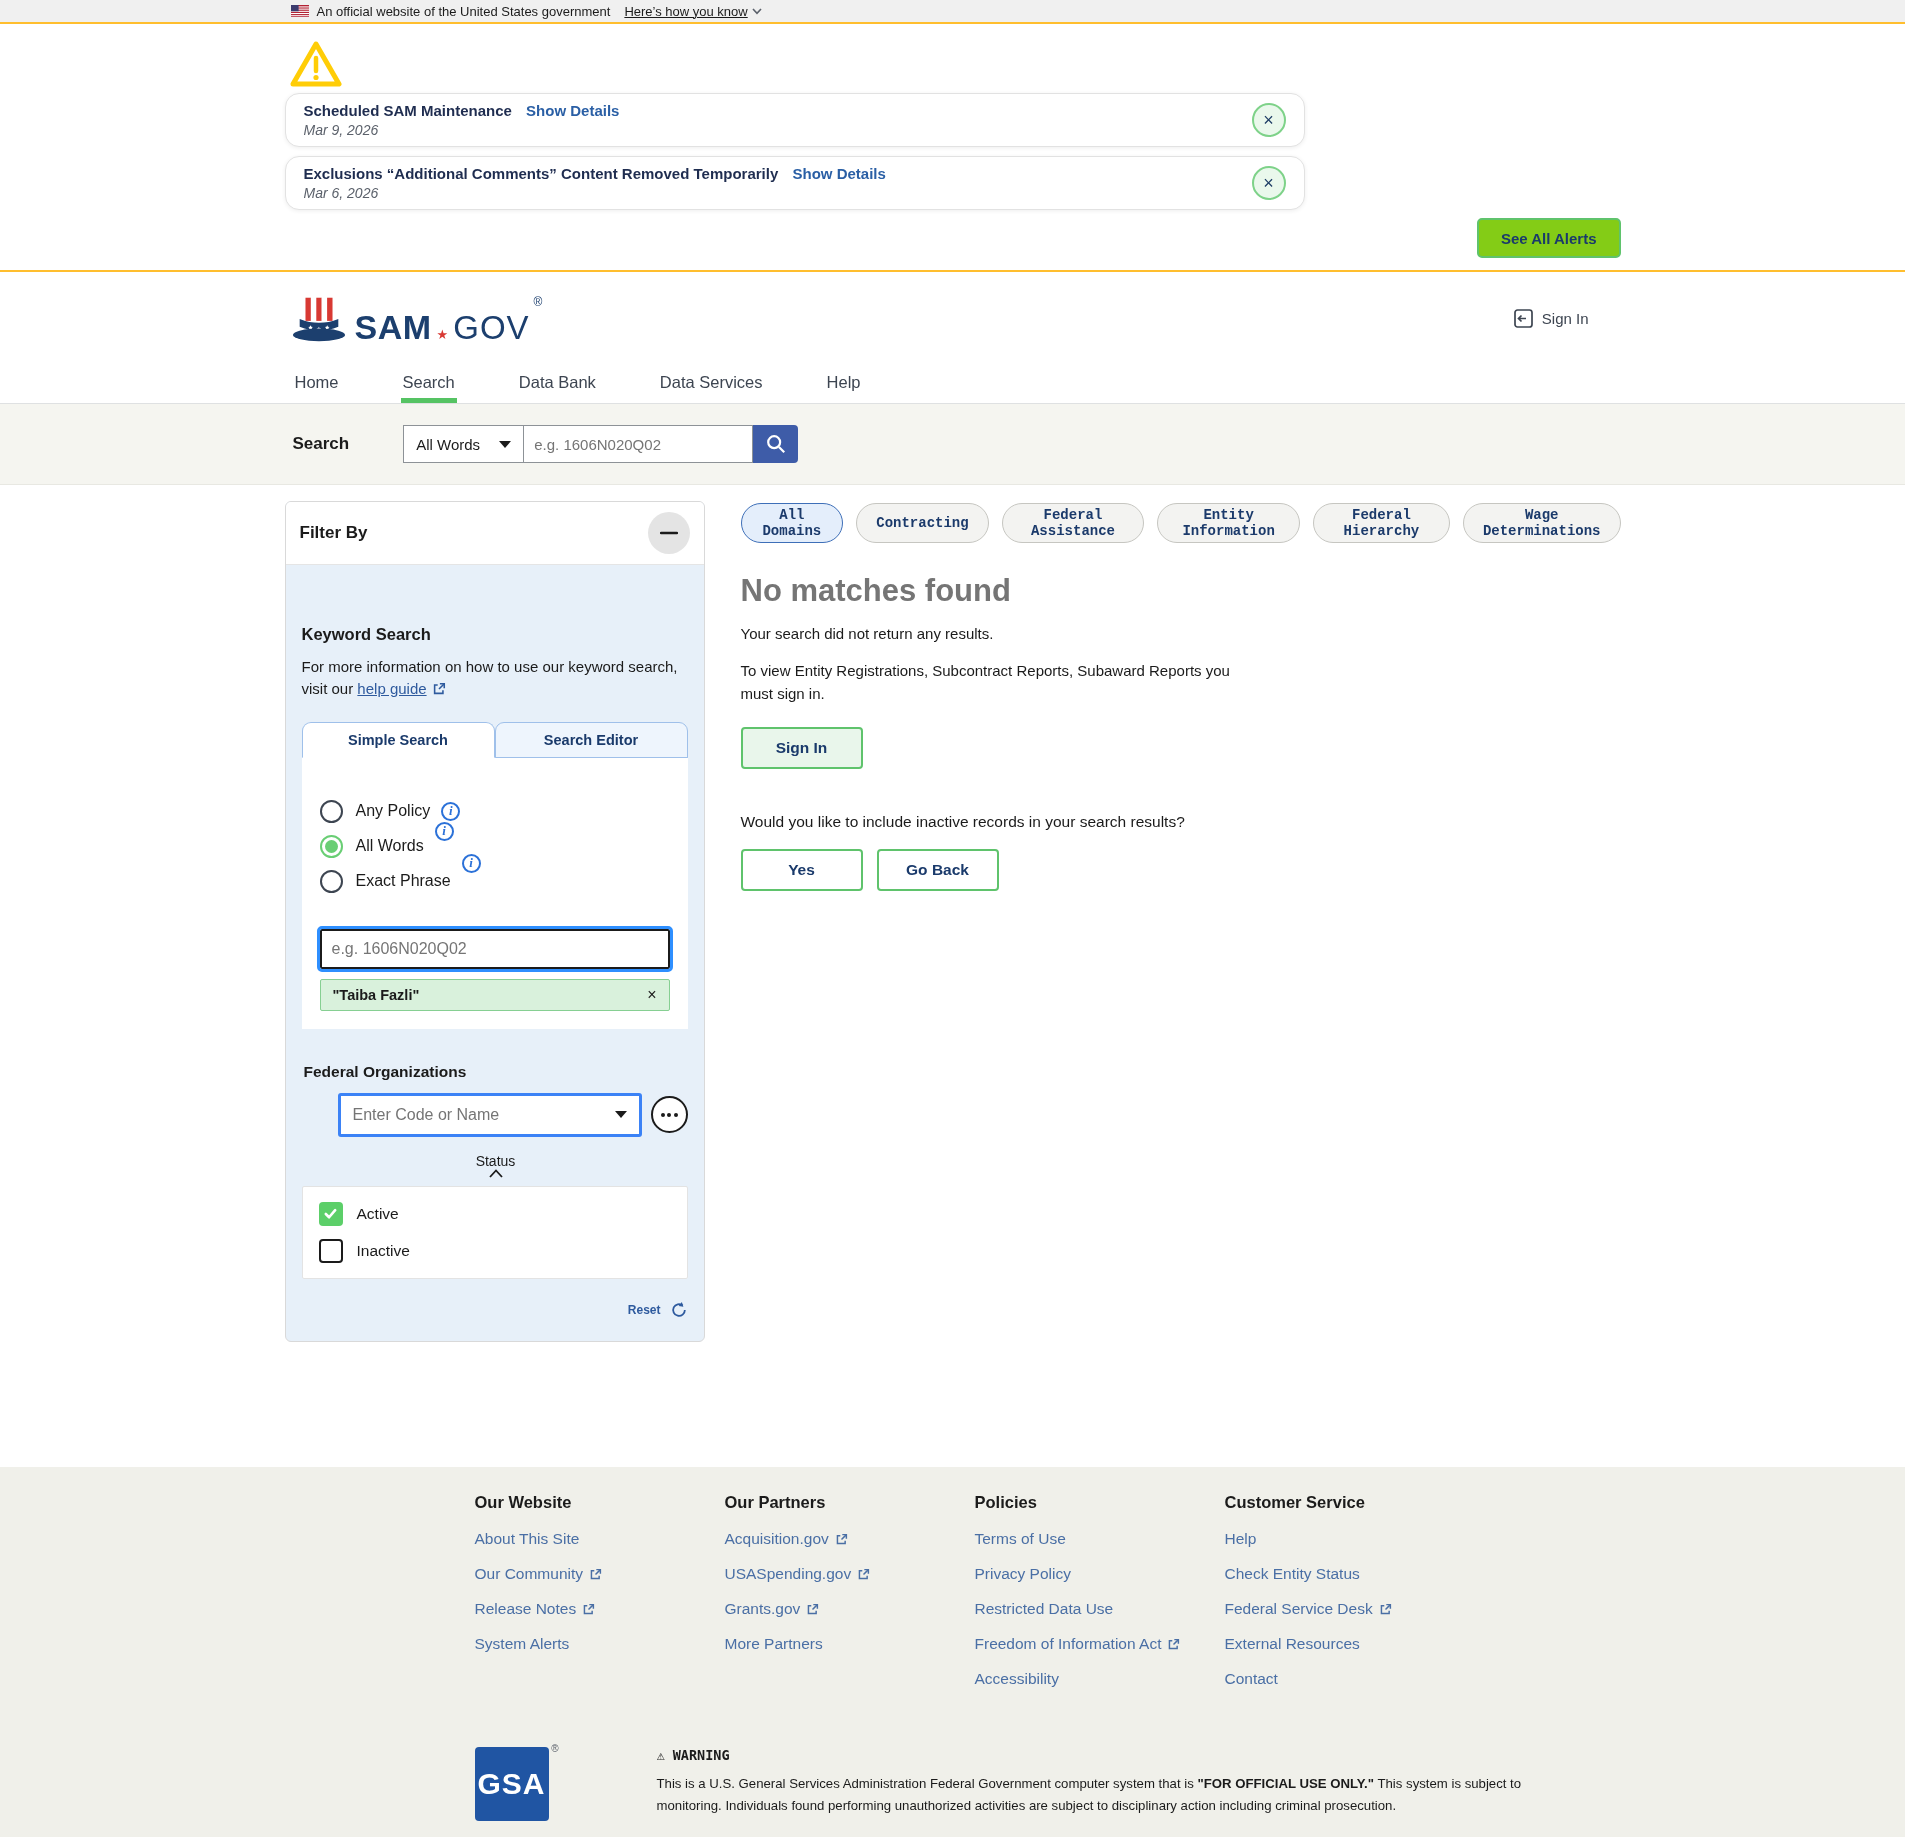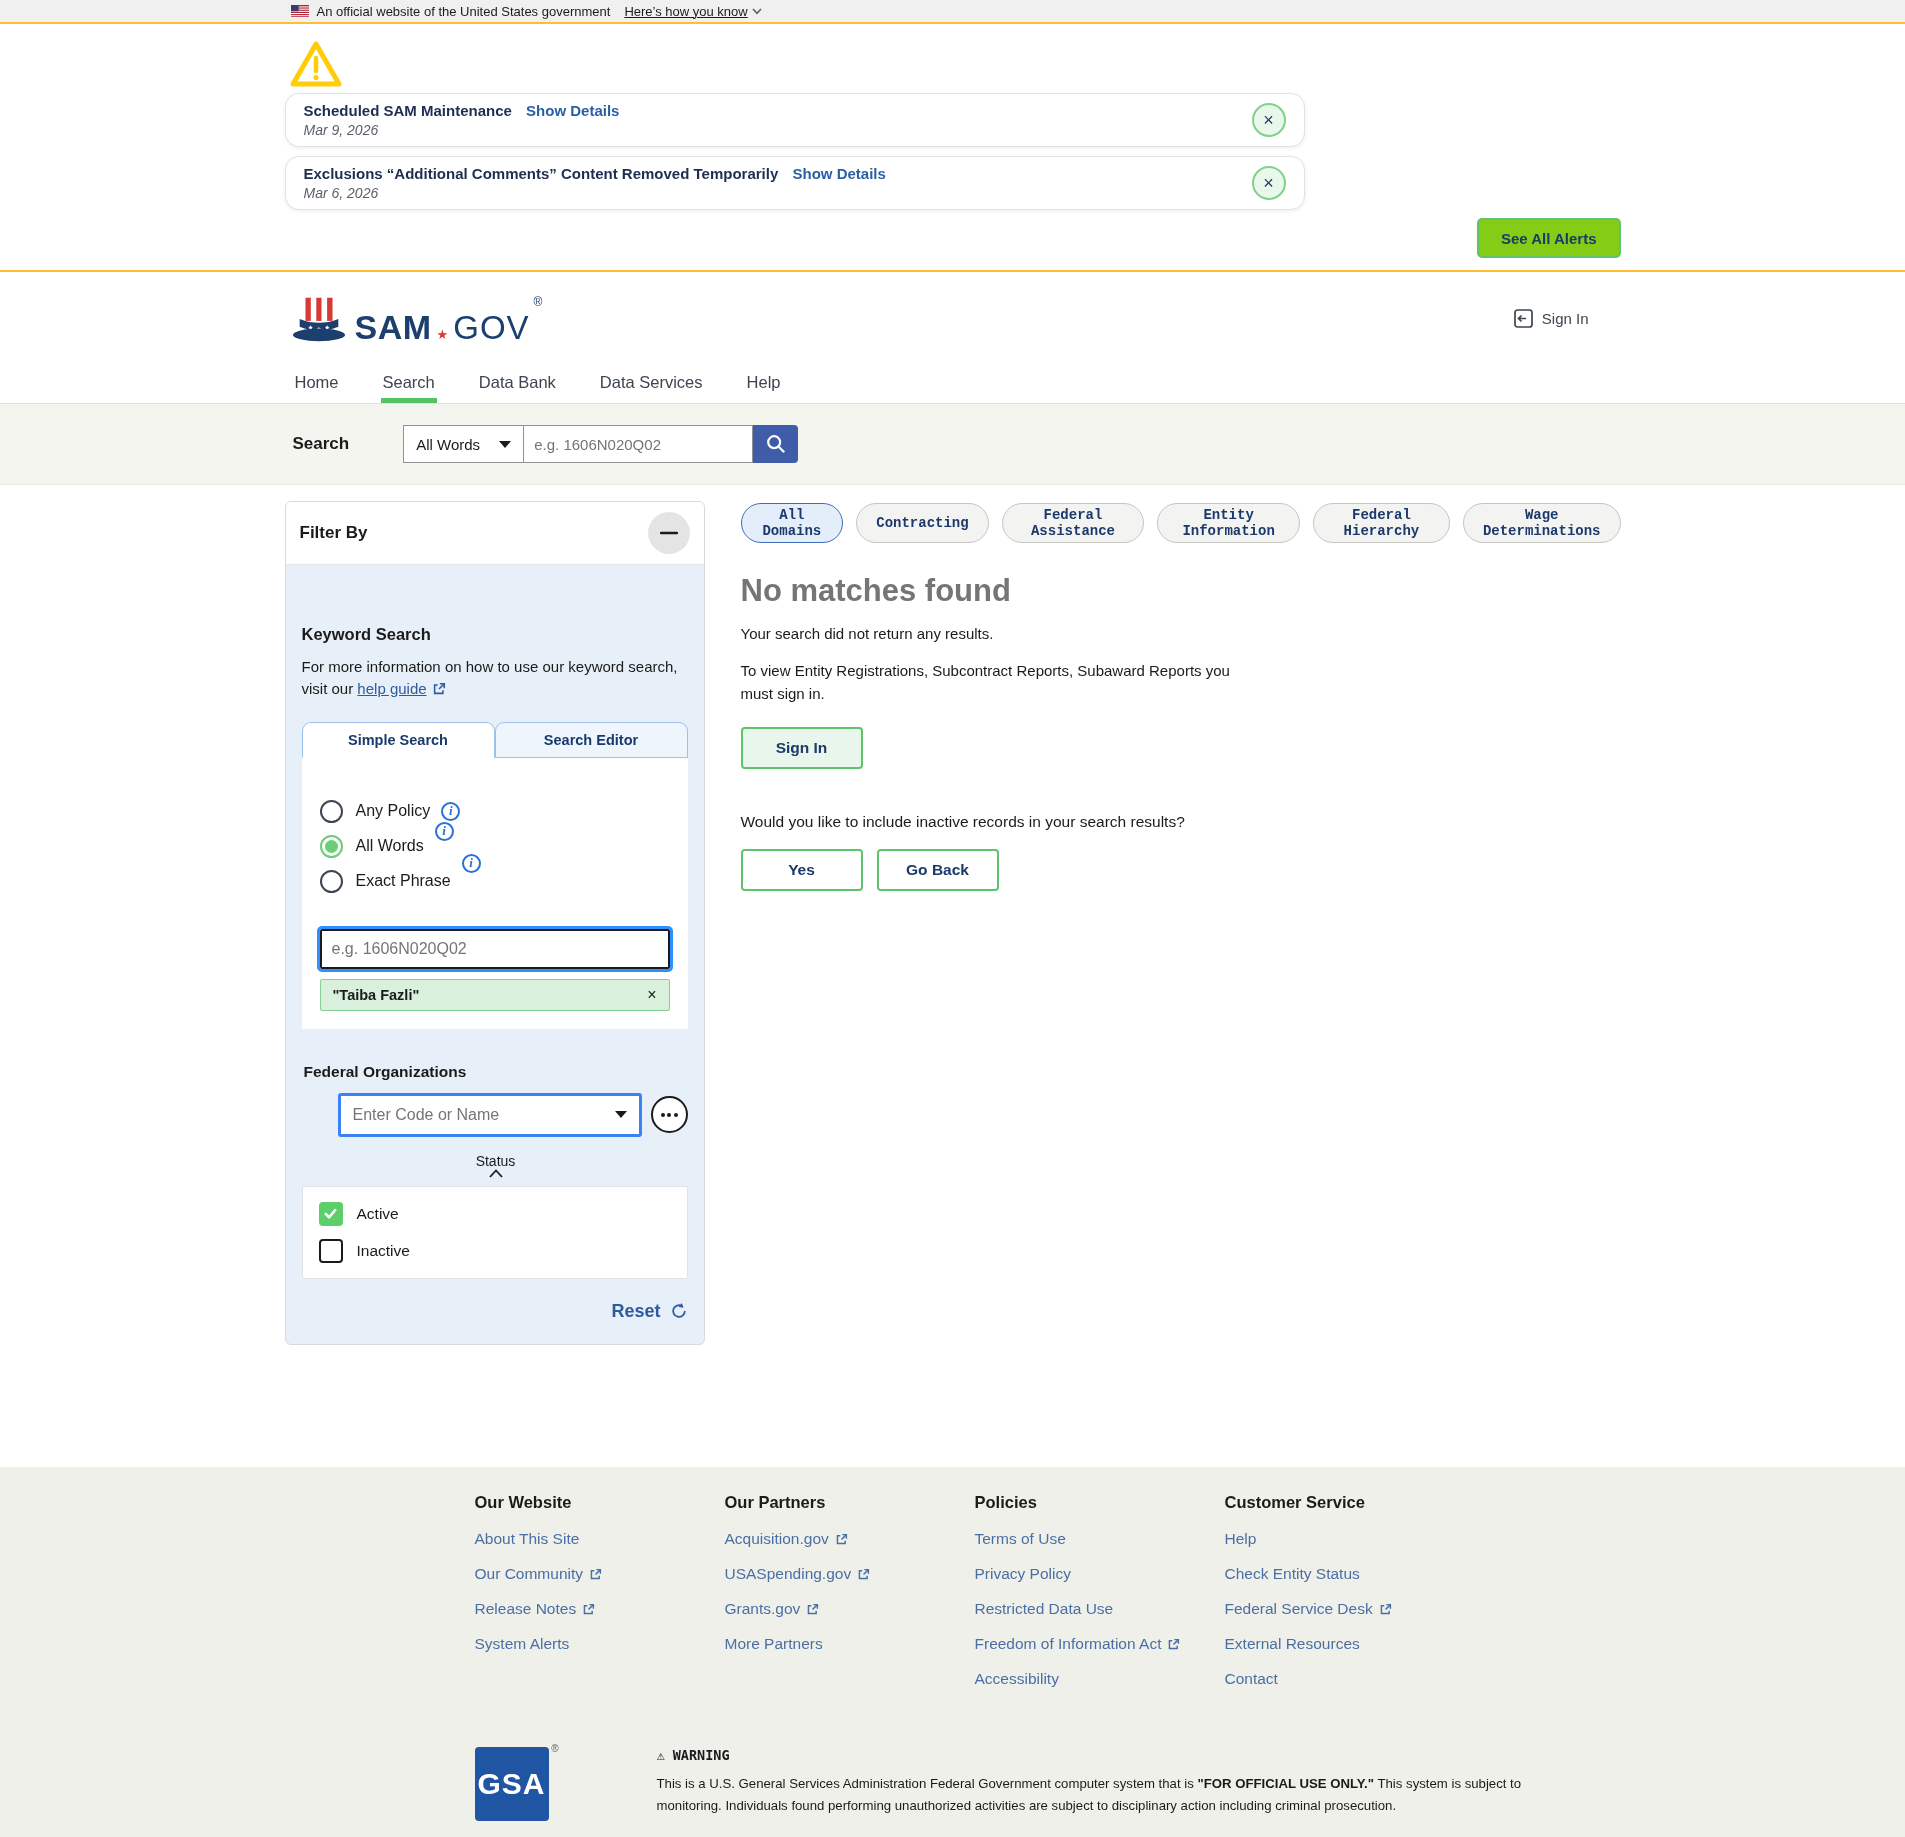--- a/index.html
+++ b/index.html
@@ -34,21 +34,21 @@
   .site-header .inner { height:92px; display:flex; align-items:center; justify-content:space-between; padding:0 6px; }
   .logo { display:flex; align-items:flex-end; gap:4px; cursor:pointer; }
   .logo-sam { font-size:34px; font-weight:bold; color:#1c3f6e; letter-spacing:.5px; line-height:.9; }
   .logo-star { color:#d83933; font-size:13px; line-height:1; margin:0 1px 2px; }
   .logo-gov { font-size:33px; font-weight:normal; color:#1c3f6e; letter-spacing:1px; line-height:.9; }
   .logo-reg { font-size:12px; color:#1c3f6e; align-self:flex-start; margin-top:2px; }
   .sign-in-link { display:flex; align-items:center; gap:8px; color:#3d4551; font-size:15px; cursor:pointer; margin-right:26px; }
 
   
   .main-nav { border-bottom:1px solid #dfe1e2; }
-  .main-nav .inner { display:flex; gap:40px; padding-left:8px; }
+  .main-nav .inner { display:flex; gap:60px; padding-left:8px; }
   .nav-item { font-size:16.5px; color:#3d4551; padding:9px 2px 11px; position:relative; cursor:pointer; }
   .nav-item.active::after { content:""; position:absolute; left:0; right:0; bottom:0; height:5px; background:#55c363; }
 
   
   .search-row { background:#f5f5f0; border-bottom:1px solid #e8e8e2; }
   .search-row .inner { display:flex; align-items:center; height:80px; padding-left:8px; }
   .search-row-label { font-size:17px; font-weight:bold; margin-right:54px; }
   .scope-select { width:120px; height:38px; background:#fff; border:1px solid #8d9297; border-right:none;
     display:flex; align-items:center; justify-content:space-between; padding:0 12px; font-size:15px; cursor:pointer; }
   .caret-down { width:0; height:0; border-left:6px solid transparent; border-right:6px solid transparent; border-top:7px solid #1b1b1b; }
@@ -101,21 +101,21 @@
     display:flex; align-items:center; justify-content:center; gap:2.5px; cursor:pointer; flex:none; }
   .fo-dot { width:4px; height:4px; border-radius:50%; background:#1b1b1b; }
   .status-head { display:flex; justify-content:space-between; align-items:center; margin:16px 6px 8px 8px; font-size:14px;flex-direction:column; }
   .status-box { background:#fff; border:1px solid #e3e3e3; border-radius:2px; padding:15px 16px; display:flex; flex-direction:column; gap:13px; }
   .check-row { display:flex; align-items:center; cursor:pointer; }
   .checkbox { width:24px; height:24px; border-radius:4px; flex:none; margin-right:14px; }
   .checkbox.checked { background:#5ccf69; display:flex; align-items:center; justify-content:center; }
   .checkbox.unchecked { background:#fff; border:2px solid #1b1b1b; }
   .check-label { font-size:15.5px; }
   .reset-row { display:flex; justify-content:flex-end; align-items:center; gap:9px; margin-top:22px; }
-  .reset-link { color:#2e5a9e; font-weight:bold; font-size:18px; text-decoration:none; cursor:pointer; }
+  .reset-link { color:#2e5a9e; font-weight:bold; font-size:12px; text-decoration:none; cursor:pointer; }
 
   
   .results { flex:1; padding-top:2px; }
   .pills { display:flex; gap:13px; margin-bottom:30px; }
   .pill { height:40px; padding:0 19px; border-radius:20px; font-family:Liberation Mono, monospace; font-weight:bold; font-size:14px;
     color:#1b3a6b; background:#f3f3f1; border:1px solid #c6c6c1; cursor:pointer; }
   .pill.active { background:#e4eefb; border:1px solid #3e6fb8; }
   .nm-heading { font-size:31px; font-weight:bold; color:#757575; margin:14px 0 16px; }
   .nm-line { font-size:15px; margin-bottom:18px; }
   .nm-notice { font-size:15px; line-height:1.5; max-width:505px; margin-bottom:22px; }

